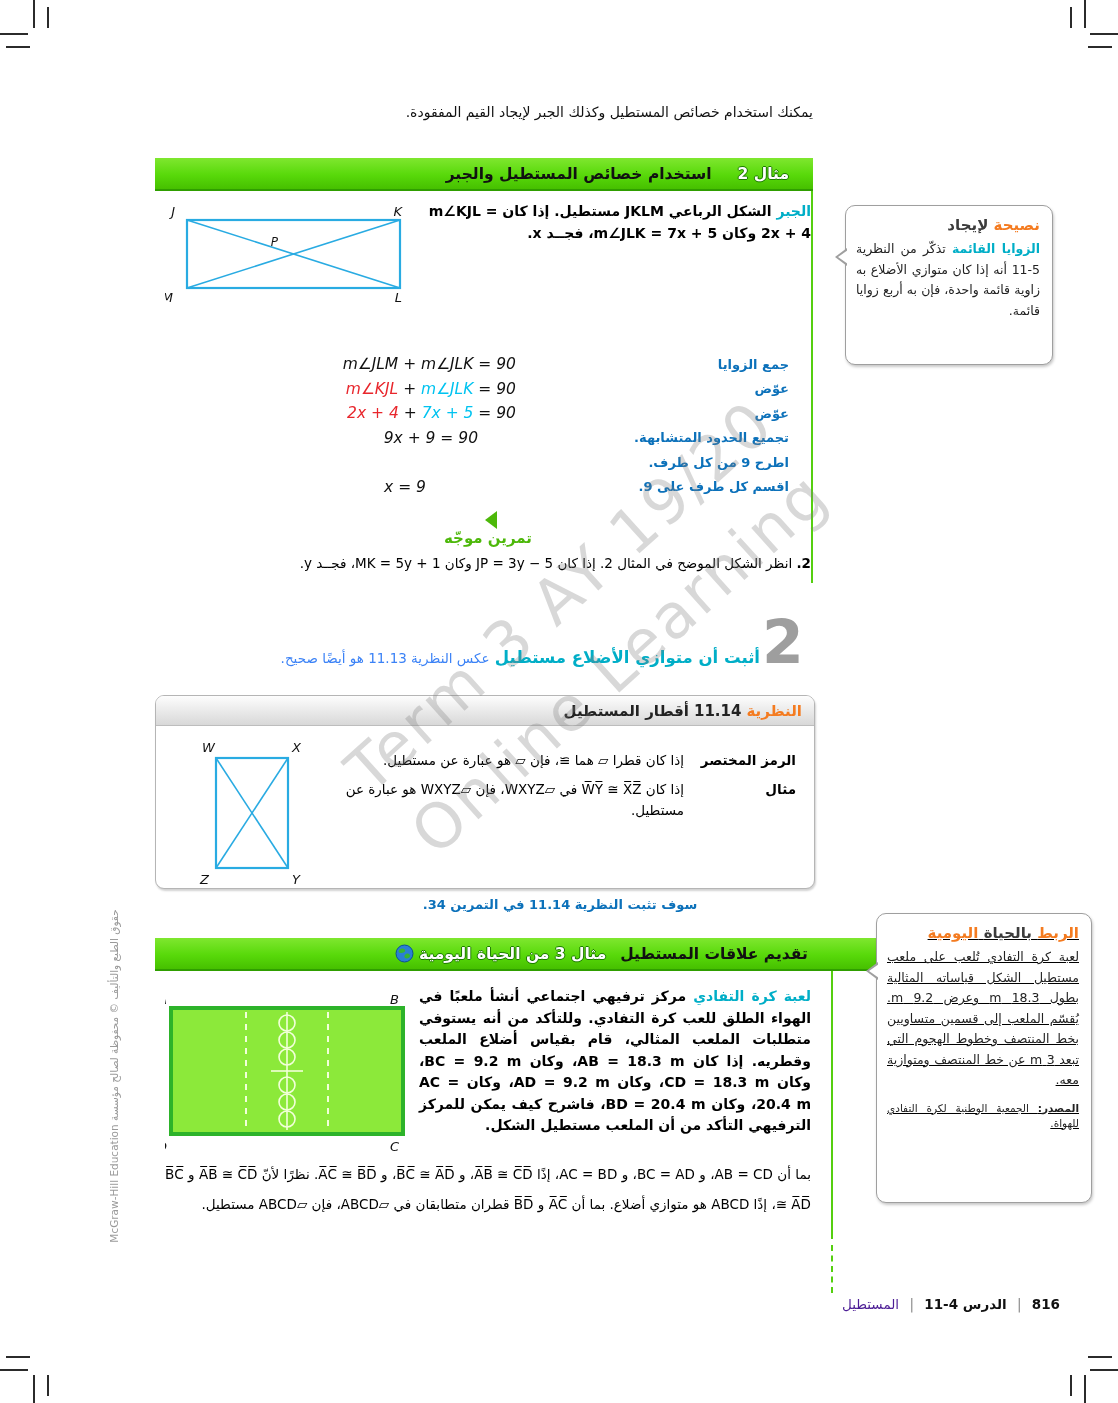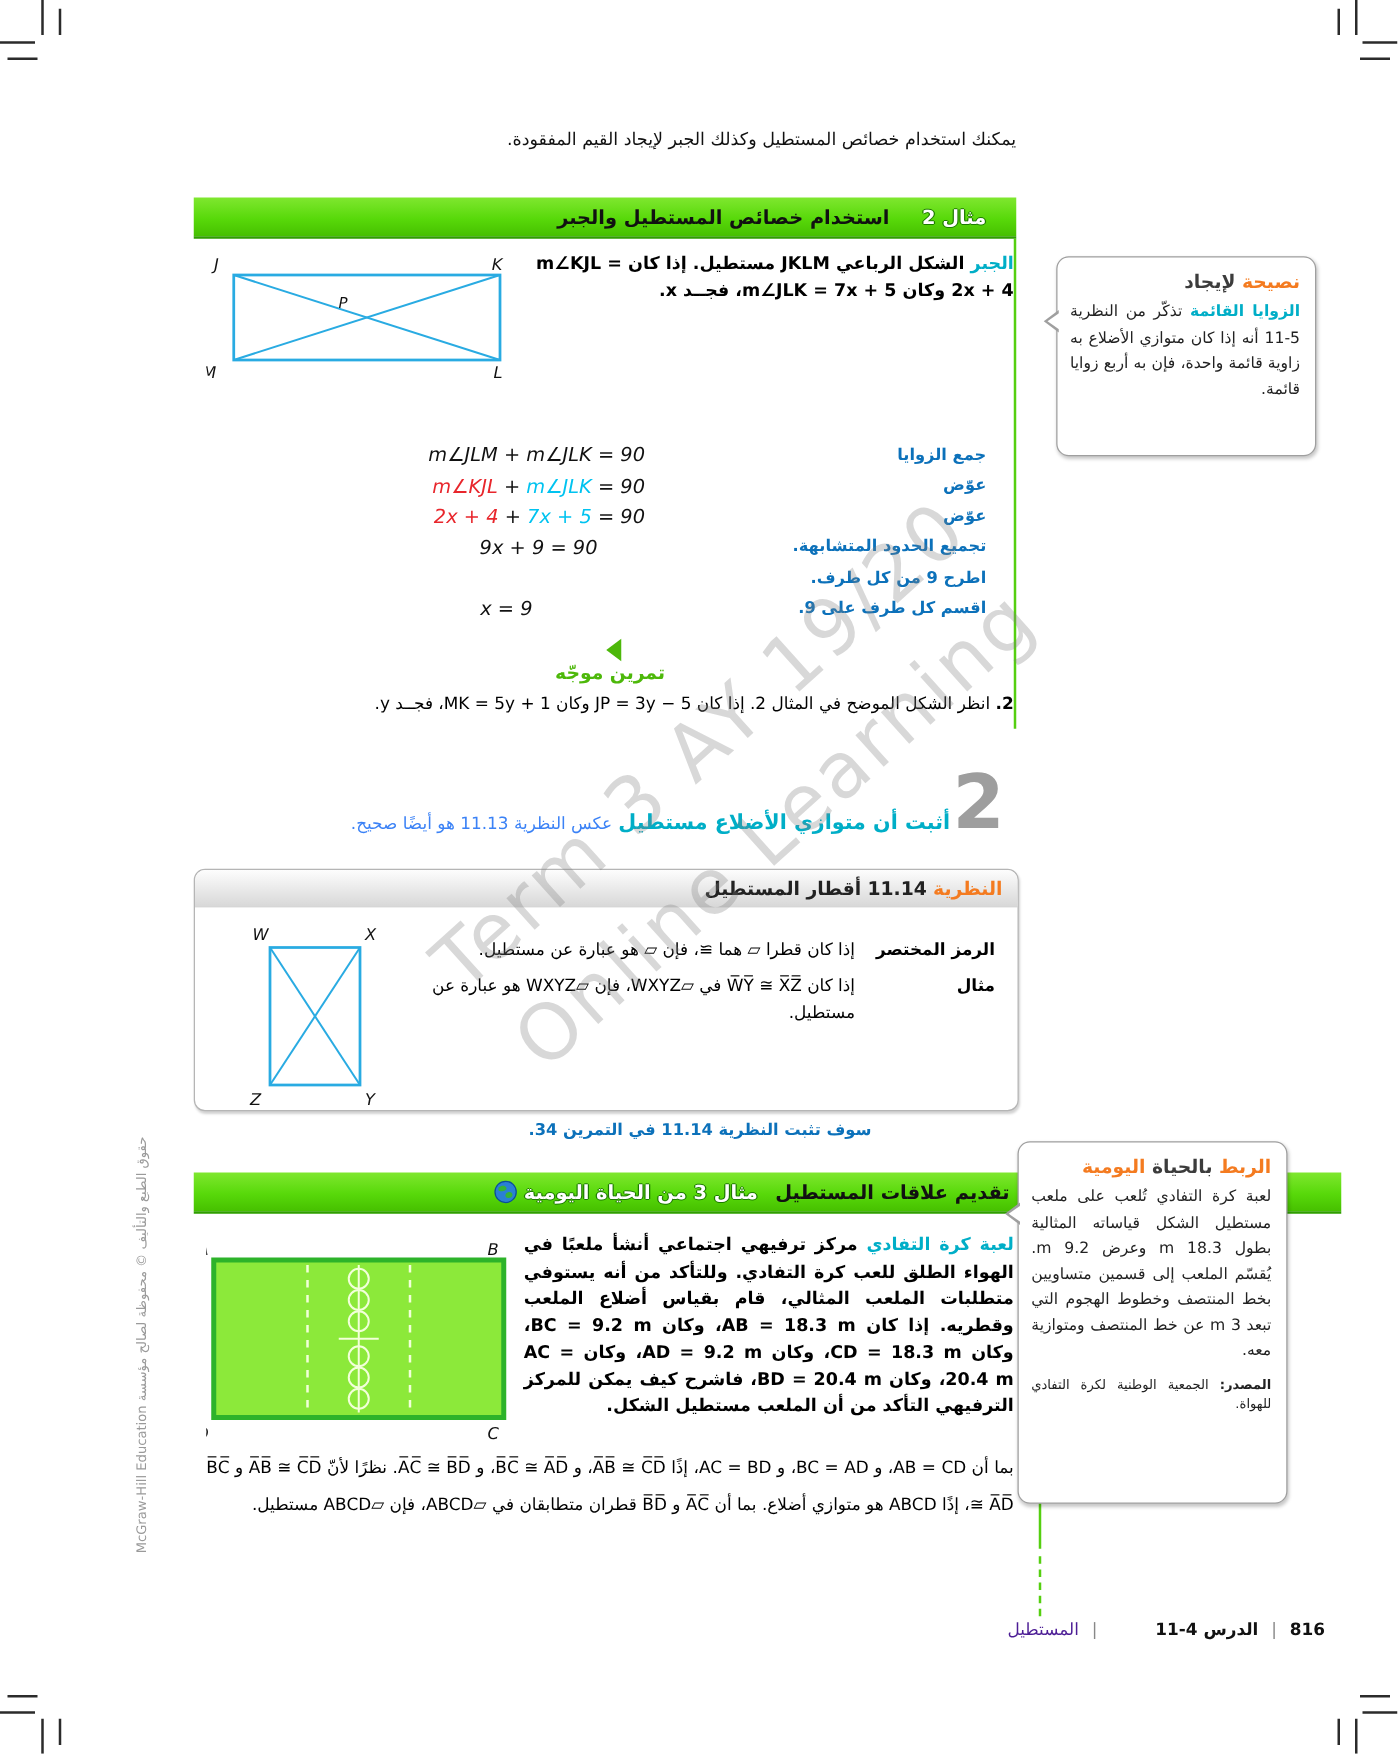--- a/index.html
+++ b/index.html
@@ -218,34 +218,34 @@
   <div class="title">
     <span class="orange">نصيحة</span>
     <span>لإيجاد</span>
   </div>
   <div class="body">
     <span class="teal">الزوايا القائمة</span>
     <span>تذكّر من النظرية 5-11 أنه إذا كان متوازي الأضلاع به زاوية قائمة واحدة، فإن به أربع زوايا قائمة.</span>
   </div>
 </div>
 
-<div class="sidebox" style="left:814px;top:913px;width:192px;min-height:270px;">
+<div class="sidebox" style="left:876px;top:913px;width:192px;min-height:270px;text-decoration:underline;">
   <span class="tail" style="top:48px;"></span>
   <span class="tail2" style="top:50px;"></span>
   <div class="title">
     <span class="orange">الربط</span>
     <span>بالحياة</span>
     <span class="orange">اليومية</span>
   </div>
   <div class="body">لعبة كرة التفادي تُلعب على ملعب مستطيل الشكل قياساته المثالية بطول 18.3 m وعرض 9.2 m. يُقسّم الملعب إلى قسمين متساويين بخط المنتصف وخطوط الهجوم التي تبعد 3 m عن خط المنتصف ومتوازية معه.</div>
   <div class="body" style="font-size:10.5px;line-height:15px;margin-top:10px;">
     <span style="font-weight:bold;">المصدر:</span>
     <span>الجمعية الوطنية لكرة التفادي للهواة.</span>
   </div>
 </div>
 
 <div class="abs rtl" style="left:600px;top:1296px;width:460px;font-size:13.5px;color:#111;">
   <span style="font-weight:bold;">816</span>
   <span style="color:#888;margin:0 6px;">|</span>
-  <span style="font-weight:bold;margin-left:36px;">الدرس 4-11</span>
+  <span style="font-weight:bold;">الدرس 4-11</span>
   <span style="color:#888;margin:0 6px;">|</span>
   <span style="color:#4c1d95;">المستطيل</span>
 </div>
 
 </body></html>

